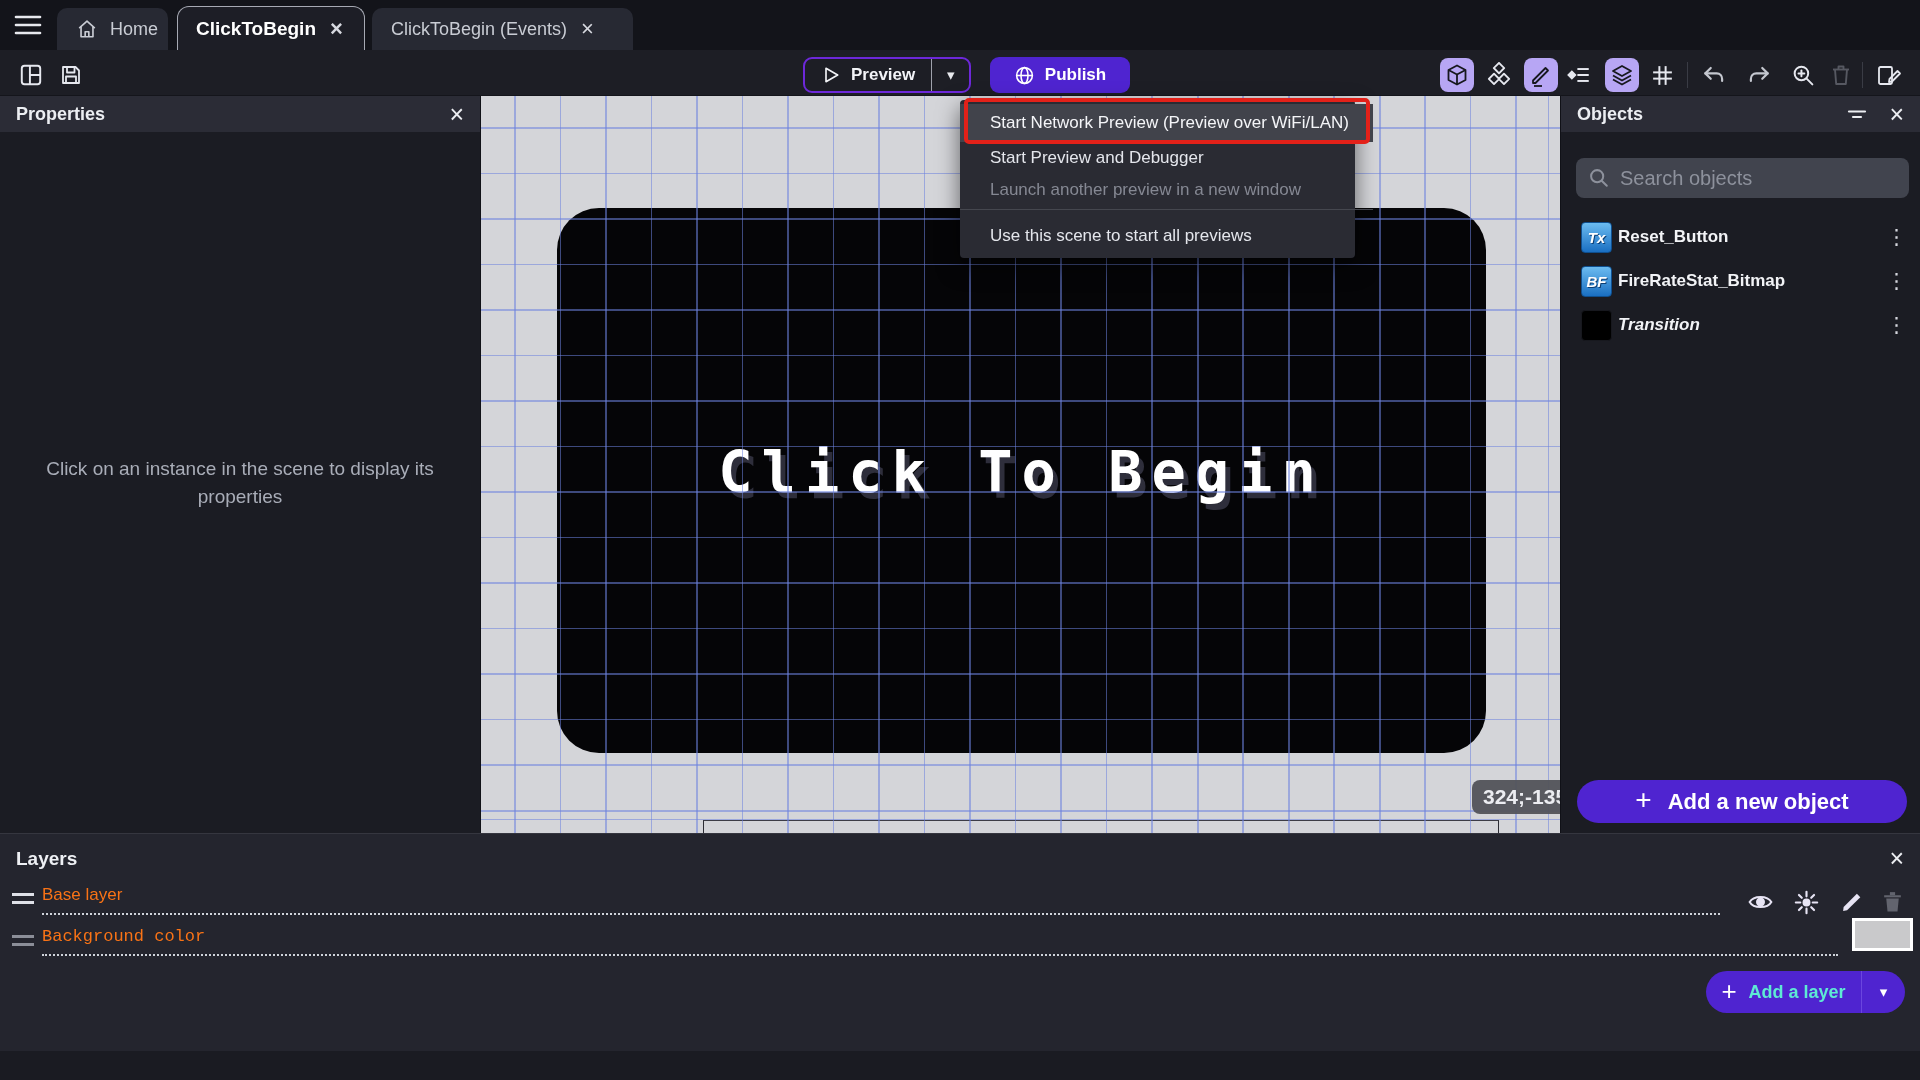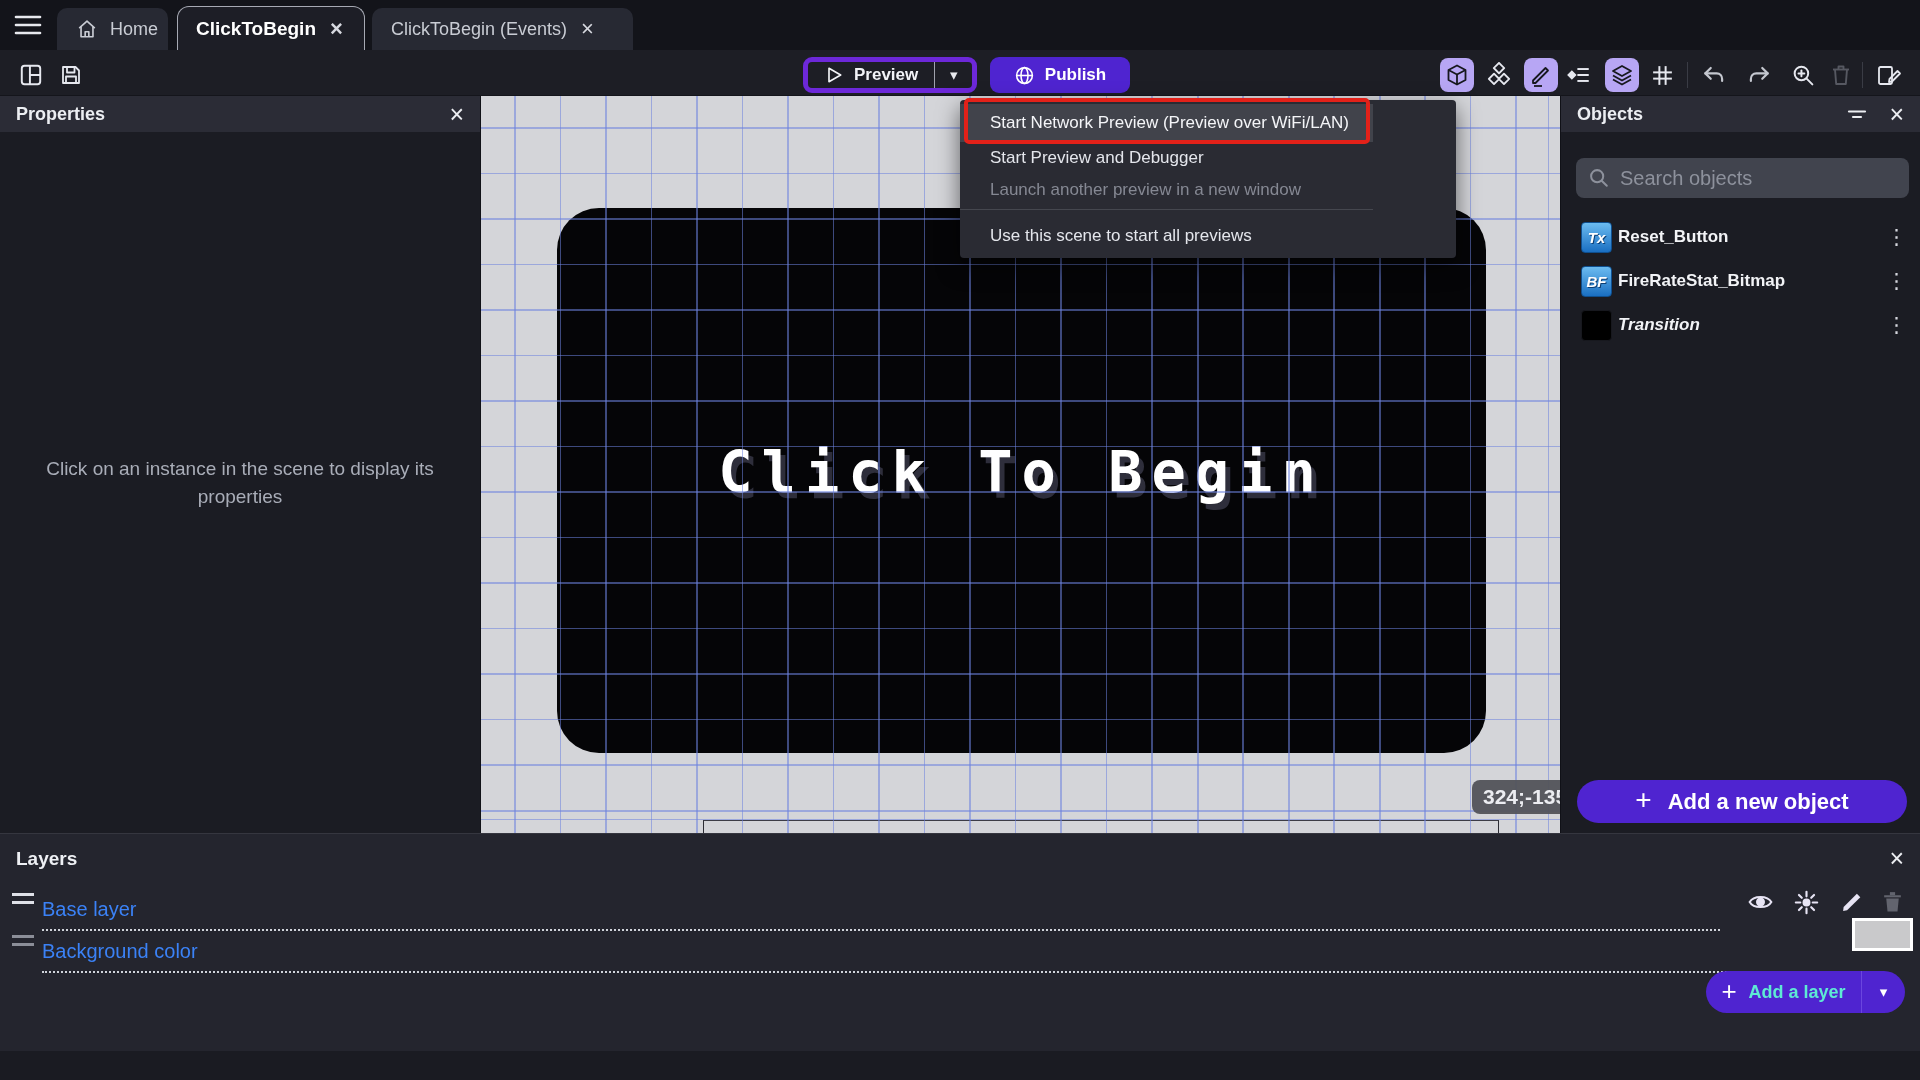--- a/index.html
+++ b/index.html
@@ -22,21 +22,21 @@
 
   
   .toolbar { left:0; top:50px; width:1920px; height:46px; background:#1d1e25; border-bottom:1px solid #14151b; }
   .tool-ic { top:58px; width:34px; height:34px; display:flex; align-items:center; justify-content:center;
              border-radius:8px; color:#e6e8ef; cursor:pointer; }
   .tool-ic.active { background:#b7a6f4; color:#17181e; }
   .tool-ic.disabled { color:#565861; }
   .tb-sep { top:62px; width:1px; height:26px; background:#3a3c45; }
 
   .preview-btn { left:803px; top:57px; height:36px; display:flex; align-items:stretch;
-                 border:5px solid #6d28d9; border-radius:9px; overflow:hidden; cursor:pointer; }
+                 border:2px solid #6d28d9; border-radius:9px; overflow:hidden; cursor:pointer; }
   .preview-main { display:flex; align-items:center; gap:10px; padding:0 16px; }
   .preview-main span { font-size:17px; font-weight:bold; color:#f2f3f7; }
   .preview-caret { width:38px; display:flex; align-items:center; justify-content:center;
                    border-left:1px solid #9fa2ac; color:#e8e9ee; font-size:15px; }
   .publish-btn { left:990px; top:57px; height:36px; width:140px; background:#4f24d0; border-radius:9px;
                  display:flex; align-items:center; justify-content:center; gap:10px; cursor:pointer; }
   .publish-btn span { font-size:17px; font-weight:bold; color:#ffffff; }
 
   
   .panel-header { height:36px; background:#2b2c36; display:flex; align-items:center; padding:0 16px; }
@@ -84,37 +84,37 @@
   .add-object-btn .lbl { font-size:22px; font-weight:bold; color:#fff; }
 
   
   .layers-panel { left:0; top:833px; width:1920px; height:247px; background:#24252e; border-top:1px solid #35363f; }
   .layers-title { position:absolute; left:16px; top:14px; font-size:19px; font-weight:bold; color:#eef0f4; }
   .layers-x { position:absolute; right:16px; top:10px; font-size:25px; color:#eceef2; cursor:pointer; }
   .layer-row { position:absolute; left:0; width:1920px; height:38px; }
   .drag-handle { position:absolute; left:12px; top:12px; width:22px; height:11px;
                  border-top:3px solid #dfe1e8; border-bottom:3px solid #dfe1e8; cursor:grab; }
   .drag-handle.dim { border-color:#8b8e98; }
-  .layer-field { position:absolute; left:42px; top:17px; font-size:20px; color:#3b82f6;
+  .layer-field { position:absolute; left:42px; top:4px; font-size:17px; color:#f97316;
                  border-bottom:2px dotted #cfd3da; padding-bottom:8px; cursor:text; }
   .layer-ic { position:absolute; top:8px; width:26px; height:26px; color:#e7e4f4; cursor:pointer; }
   .layer-ic.dim { color:#62646e; }
   .color-swatch { position:absolute; left:1852px; top:-5px; width:61px; height:33px; background:#c9c9cb;
                   border:3px solid #ffffff; cursor:pointer; }
   .add-layer-btn { position:absolute; left:1706px; top:137px; width:199px; height:42px; background:#4f24d0; border-radius:21px;
                    display:flex; align-items:stretch; overflow:hidden; cursor:pointer; }
   .add-layer-main { flex:1; display:flex; align-items:center; justify-content:center; gap:12px; }
   .add-layer-main .plus { font-size:26px; color:#fff; margin-top:-2px; }
   .add-layer-main .lbl { font-size:18px; font-weight:bold; color:#5eead4; }
   .add-layer-caret { width:44px; border-left:1px solid #6b46df; display:flex; align-items:center; justify-content:center;
                      color:#fff; font-size:15px; }
   .bottom-strip { position:absolute; left:0; top:217px; width:1920px; height:30px; background:#1a1b22; }
 
   
-  .preview-menu { left:960px; top:100px; width:496px; height:158px; background:#2a2b33; border-radius:4px;
+  .preview-menu { left:960px; top:100px; width:395px; height:158px; background:#2a2b33; border-radius:4px;
                   box-shadow:0 8px 22px rgba(0,0,0,0.55); z-index:40;padding-left:16px; }
   .menu-item { position:absolute; left:0; width:413px; display:flex; align-items:center; padding-left:30px;
                font-size:17px; color:#e4e6ec; cursor:pointer; }
   .menu-item.hl { background:#41434b; color:#f4f5f8; }
   .menu-item.disabled { color:#858893; cursor:default; }
   .menu-divider { position:absolute; left:0; top:109px; width:413px; height:1px; background:#45474f; }
   .red-annotation { left:964px; top:98px; width:406px; height:46px; border:4px solid #e32119; border-radius:5px;
                     z-index:50; pointer-events:none; }
 </style>
 </head>
@@ -376,21 +376,21 @@
         <svg width="25" height="25" viewBox="0 0 24 24" fill="currentColor">
             <path d="M4 6 H20 V8 H4 Z"></path>
             <path d="M9.5 3 H14.5 V6 H9.5 Z"></path>
             <path d="M6 9 L7.2 21.5 H16.8 L18 9 Z"></path>
           </svg>
       </div>
     </div>
 
     <div class="layer-row" style="top:89px;">
       <div class="drag-handle dim"></div>
-      <div class="layer-field" style="width:1796px;">Background color</div>
+      <div class="layer-field" style="width:1796px;font-family:Liberation Mono, monospace;">Background color</div>
       <div class="color-swatch"></div>
     </div>
 
     <div class="add-layer-btn">
       <div class="add-layer-main">
         <span class="plus">+</span>
         <span class="lbl">Add a layer</span>
       </div>
       <div class="add-layer-caret">
         <span>▾</span>

